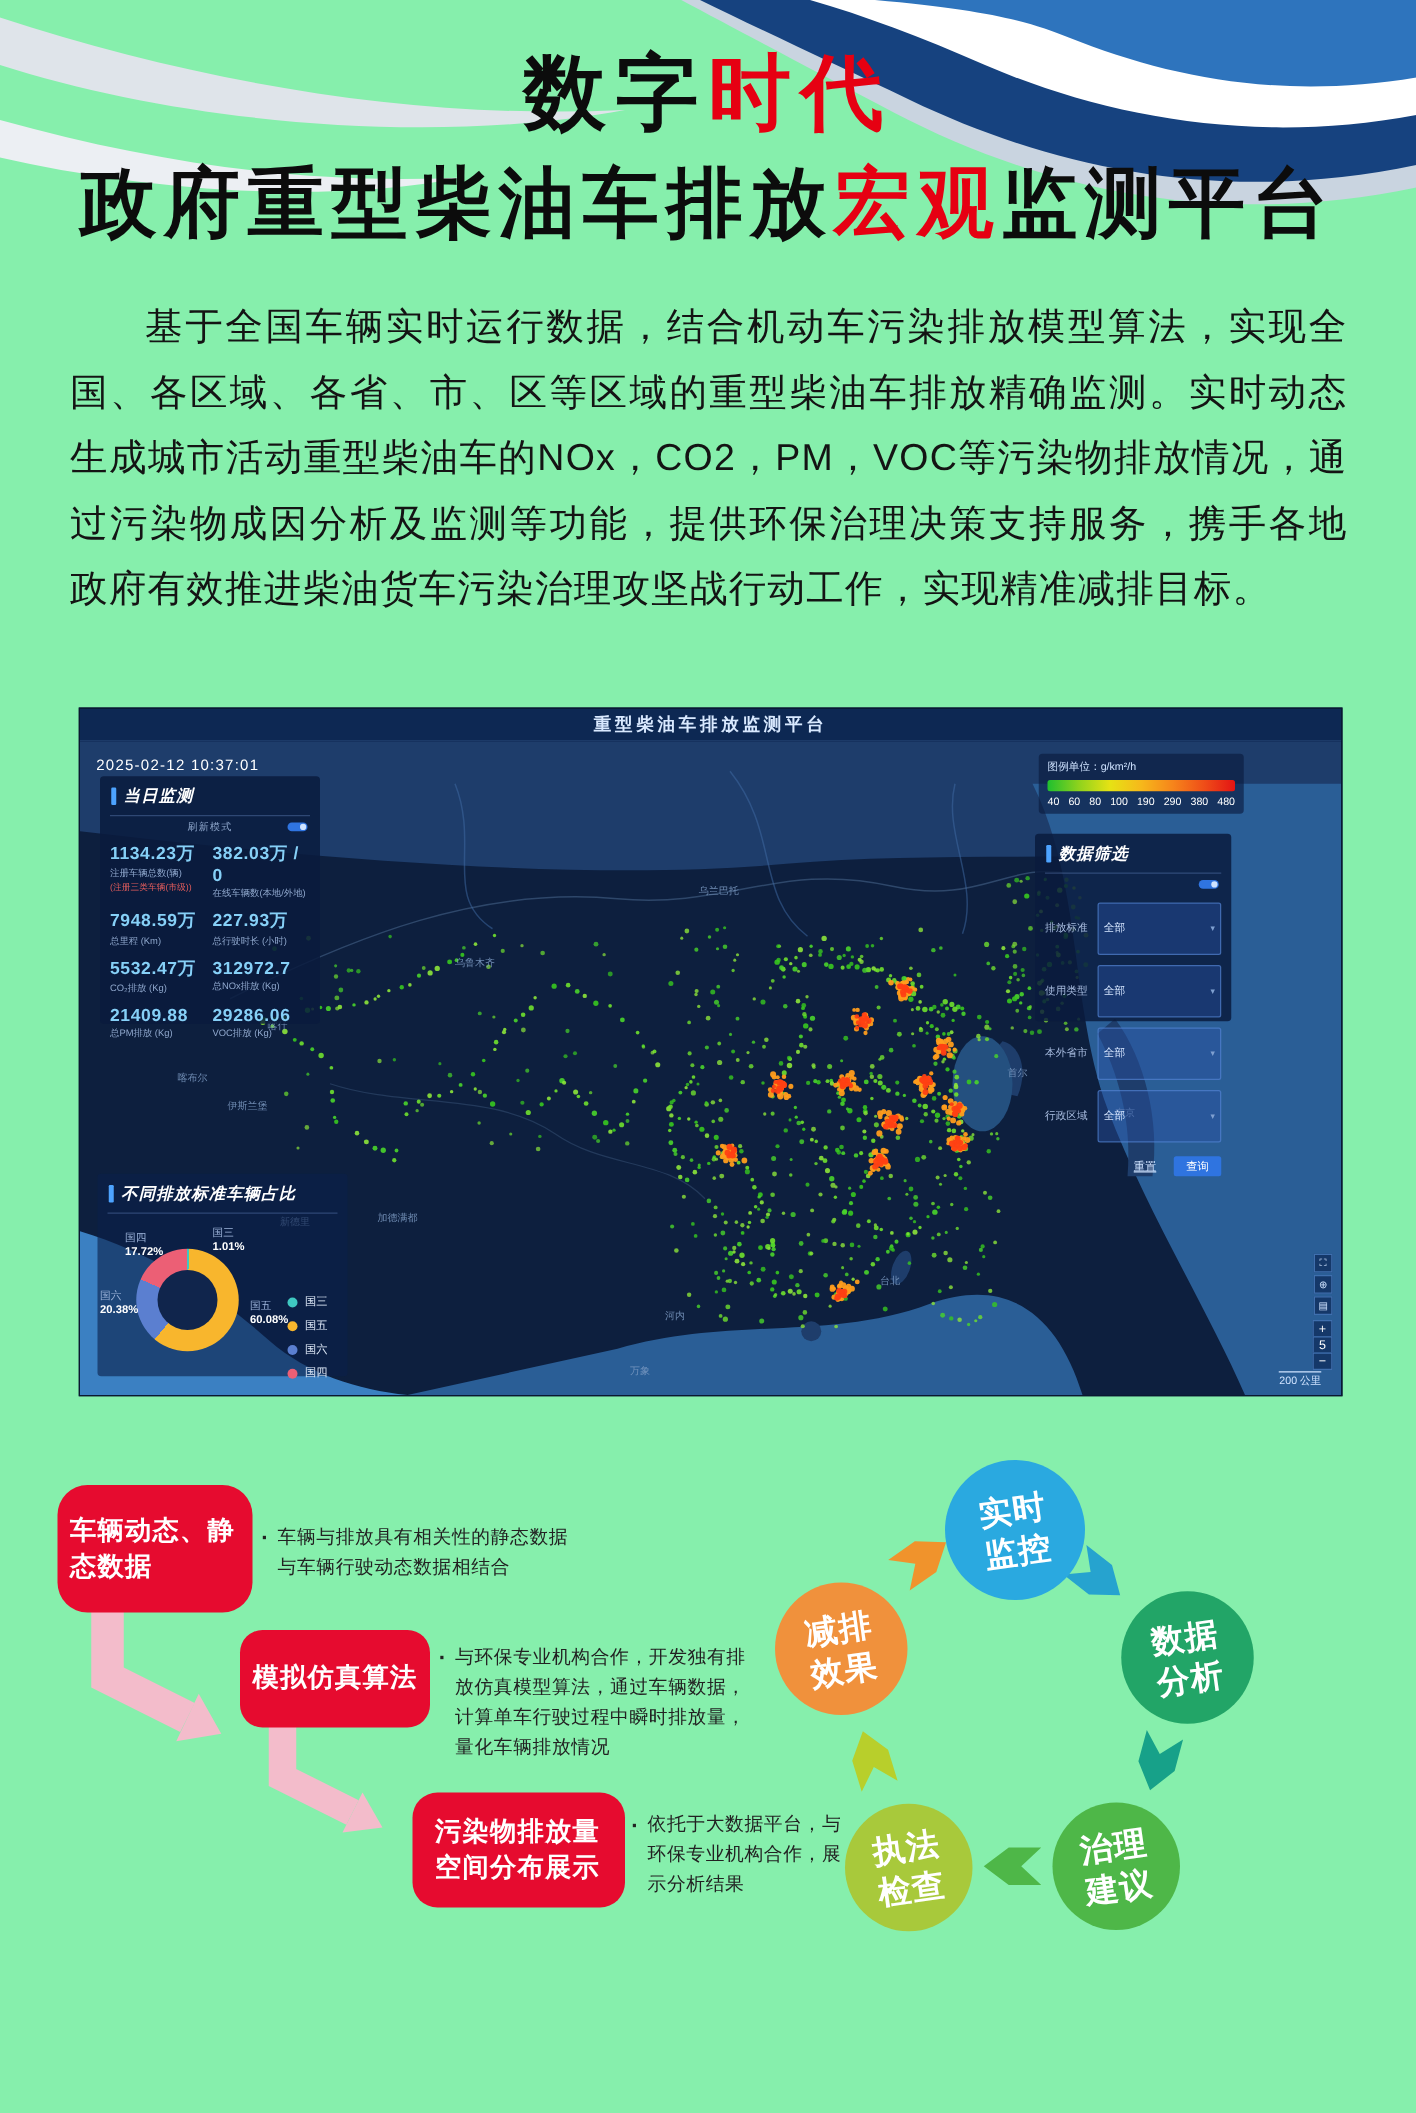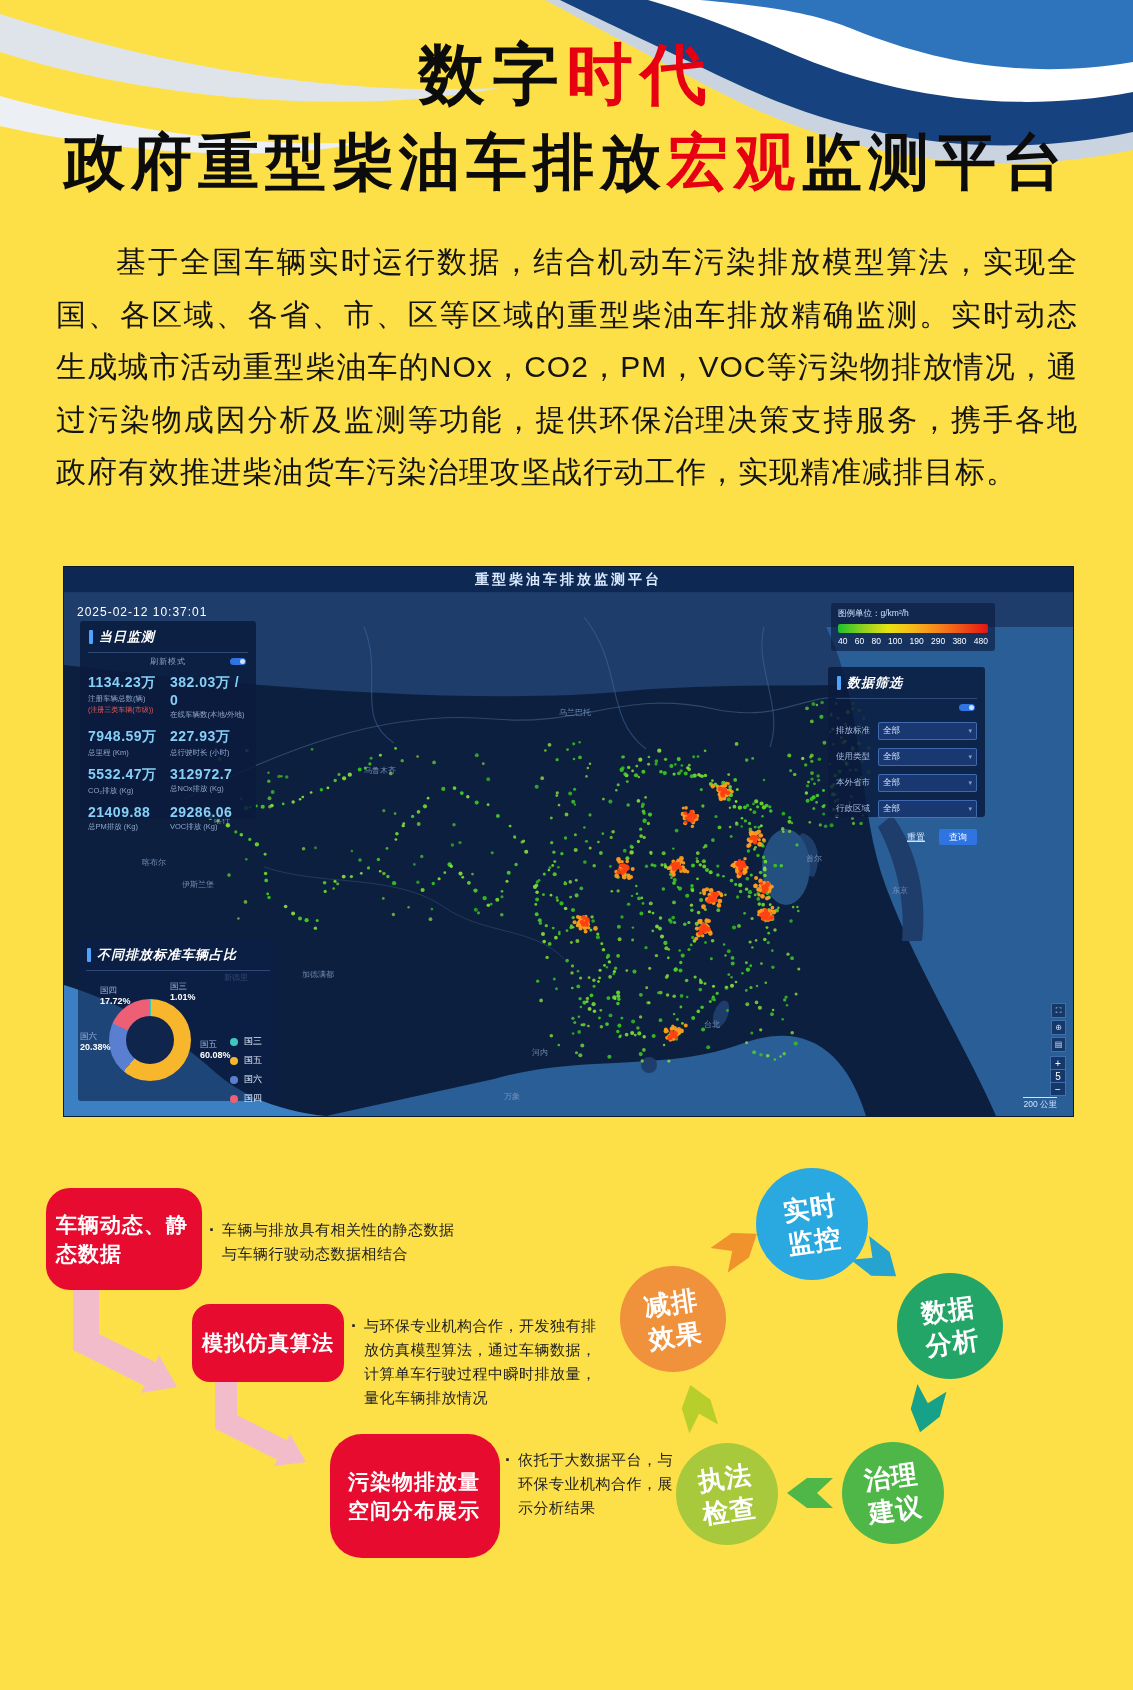--- a/index.html
+++ b/index.html
@@ -1,16 +1,16 @@
 <!DOCTYPE html>
 <html><head>
 <meta charset="utf-8">
 <style>
   html,body{margin:0;padding:0;background:#888;}
-  .poster{position:relative;width:1133px;height:1690px;background:#fde047;overflow:hidden;
+  .poster{position:relative;width:1133px;height:1690px;background:#86efac;overflow:hidden;
           font-family:"Liberation Sans","DejaVu Sans",sans-serif;}
   
   .deco-top{position:absolute;left:0;top:0;width:1133px;height:240px;pointer-events:none;}
   
   .title1{position:absolute;top:30px;left:0;width:100%;text-align:center;
           font-size:66px;font-weight:900;letter-spacing:8px;color:#0c0c0c;z-index:3;}
   .title1 .red,.title2 .red{color:#e60012;}
   .title2{position:absolute;top:122px;left:0;width:100%;text-align:center;
           font-size:61px;font-weight:900;letter-spacing:6px;color:#0c0c0c;z-index:3;white-space:nowrap;}
   .intro{position:absolute;left:56px;top:236px;width:1022px;margin:0;
@@ -45,21 +45,21 @@
           border-radius:3px;padding:5px 7px;z-index:4;}
   .legend .u{color:#cfe3ff;font-size:8.5px;}
   .legend .bar{height:9px;border-radius:2px;margin:4px 0 3px 0;}
   .legend .ticks{display:flex;justify-content:space-between;color:#fff;font-size:8.5px;}
   
   .filter-panel{left:764px;top:100px;width:157px;height:150px;}
   .f-row{display:flex;align-items:center;margin:8px 8px 0 8px;}
   .f-label{color:#a8bcdf;font-size:8.5px;width:42px;flex:none;}
   .f-select{flex:1;height:16px;background:rgba(40,80,160,.45);border:1px solid rgba(90,140,220,.6);
             border-radius:2px;color:#d6e6ff;font-size:8.5px;display:flex;align-items:center;
-            justify-content:space-between;padding:0 4px;cursor:pointer;}
+            justify-content:space-between;padding:12px 4px;cursor:pointer;}
   .f-caret{color:#7fa0d0;font-size:7px;}
   .f-btns{display:flex;justify-content:flex-end;align-items:center;gap:8px;margin:11px 8px 0 0;}
   .btn-reset{color:#cfe3ff;font-size:9px;background:none;border:none;text-decoration:underline;cursor:pointer;}
   .btn-query{width:38px;height:16px;background:#2f74e0;border:none;border-radius:2px;color:#fff;
              font-size:9px;line-height:16px;text-align:center;cursor:pointer;padding:0;}
   
   .donut-panel{left:14px;top:372px;width:200px;height:162px;background:rgba(12,32,74,.62);}
   .donut{position:absolute;left:31px;top:60px;width:82px;height:82px;border-radius:50%;}
   .donut .hole{position:absolute;left:17px;top:17px;width:48px;height:48px;border-radius:50%;background:#10254c;}
   .cl{position:absolute;font-size:8.5px;line-height:1.3;z-index:2;}
@@ -78,21 +78,21 @@
   .zc{width:16px;height:14px;background:#153869;border:1px solid #3f6fae;color:#fff;font-size:10px;
       line-height:13px;text-align:center;cursor:pointer;padding:0;margin-top:-1px;}
   .scale-label{position:absolute;right:16px;bottom:5px;color:#cfe3ff;font-size:8.5px;z-index:4;
                border-top:1px solid #cfe3ff;padding-top:1px;}
   
   .flow-svg{position:absolute;left:0;top:1150px;width:1133px;height:440px;pointer-events:none;z-index:1;}
   .rbox{position:absolute;background:#e60b2f;color:#fff;font-weight:bold;font-size:21px;line-height:1.4;
         letter-spacing:1px;display:flex;align-items:center;justify-content:center;z-index:2;}
   .rbox1{left:46px;top:1188px;width:156px;height:102px;border-radius:24px;padding:0 10px;box-sizing:border-box;}
   .rbox2{left:192px;top:1304px;width:152px;height:78px;border-radius:18px;}
-  .rbox3{left:330px;top:1434px;width:170px;height:124px;border-radius:32px;padding:0 18px;box-sizing:border-box;}
+  .rbox3{left:330px;top:1434px;width:170px;height:92px;border-radius:20px;padding:0 18px;box-sizing:border-box;}
   .note{position:absolute;font-size:15px;line-height:1.6;color:#222;letter-spacing:.5px;z-index:2;}
   .note:before{content:"·";position:absolute;left:-13px;top:-2px;font-weight:bold;font-size:18px;color:#222;}
   .note1{left:222px;top:1218px;width:240px;}
   .note2{left:364px;top:1314px;width:238px;}
   .note3{left:518px;top:1448px;width:160px;}
   .cc{position:absolute;border-radius:50%;display:flex;align-items:center;justify-content:center;z-index:2;}
   .cc span{display:block;width:2.25em;color:#fff;font-weight:bold;font-size:26px;line-height:1.25;
            text-align:center;transform:rotate(-8deg);letter-spacing:1px;}
   .c0{left:756px;top:1168px;width:112px;height:112px;}
   .c1{left:897px;top:1273px;width:106px;height:106px;}

